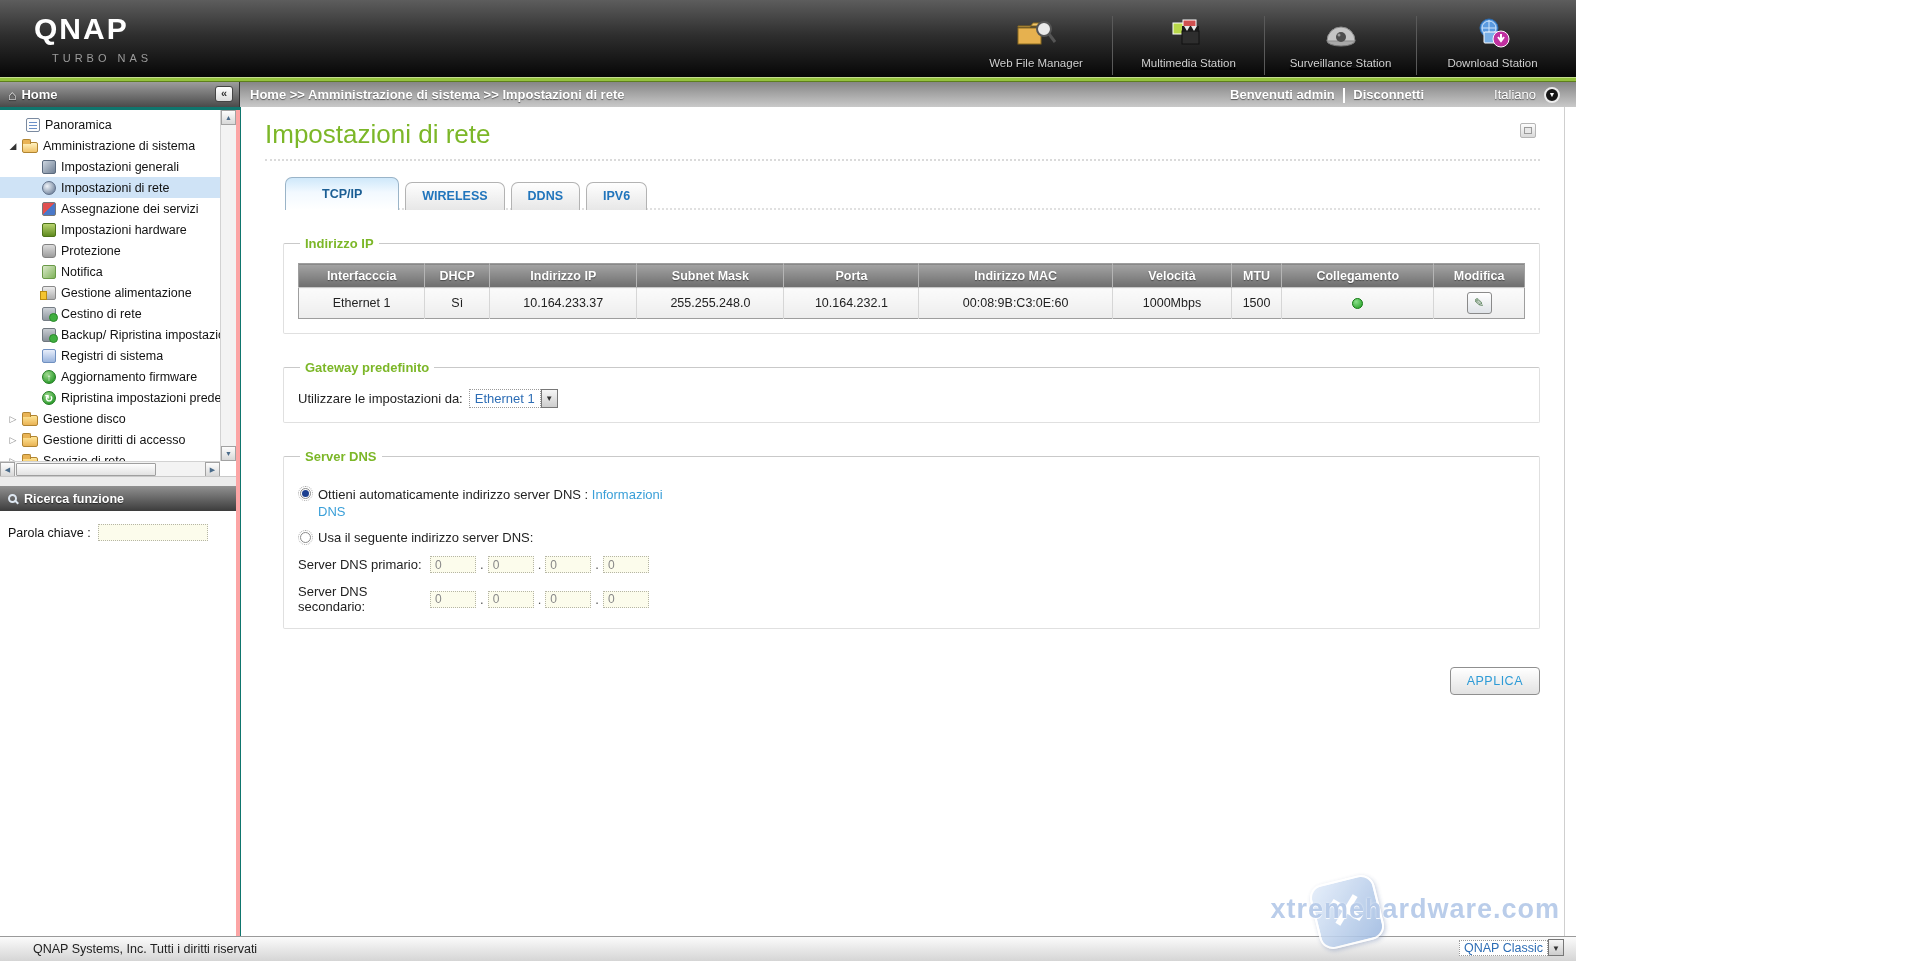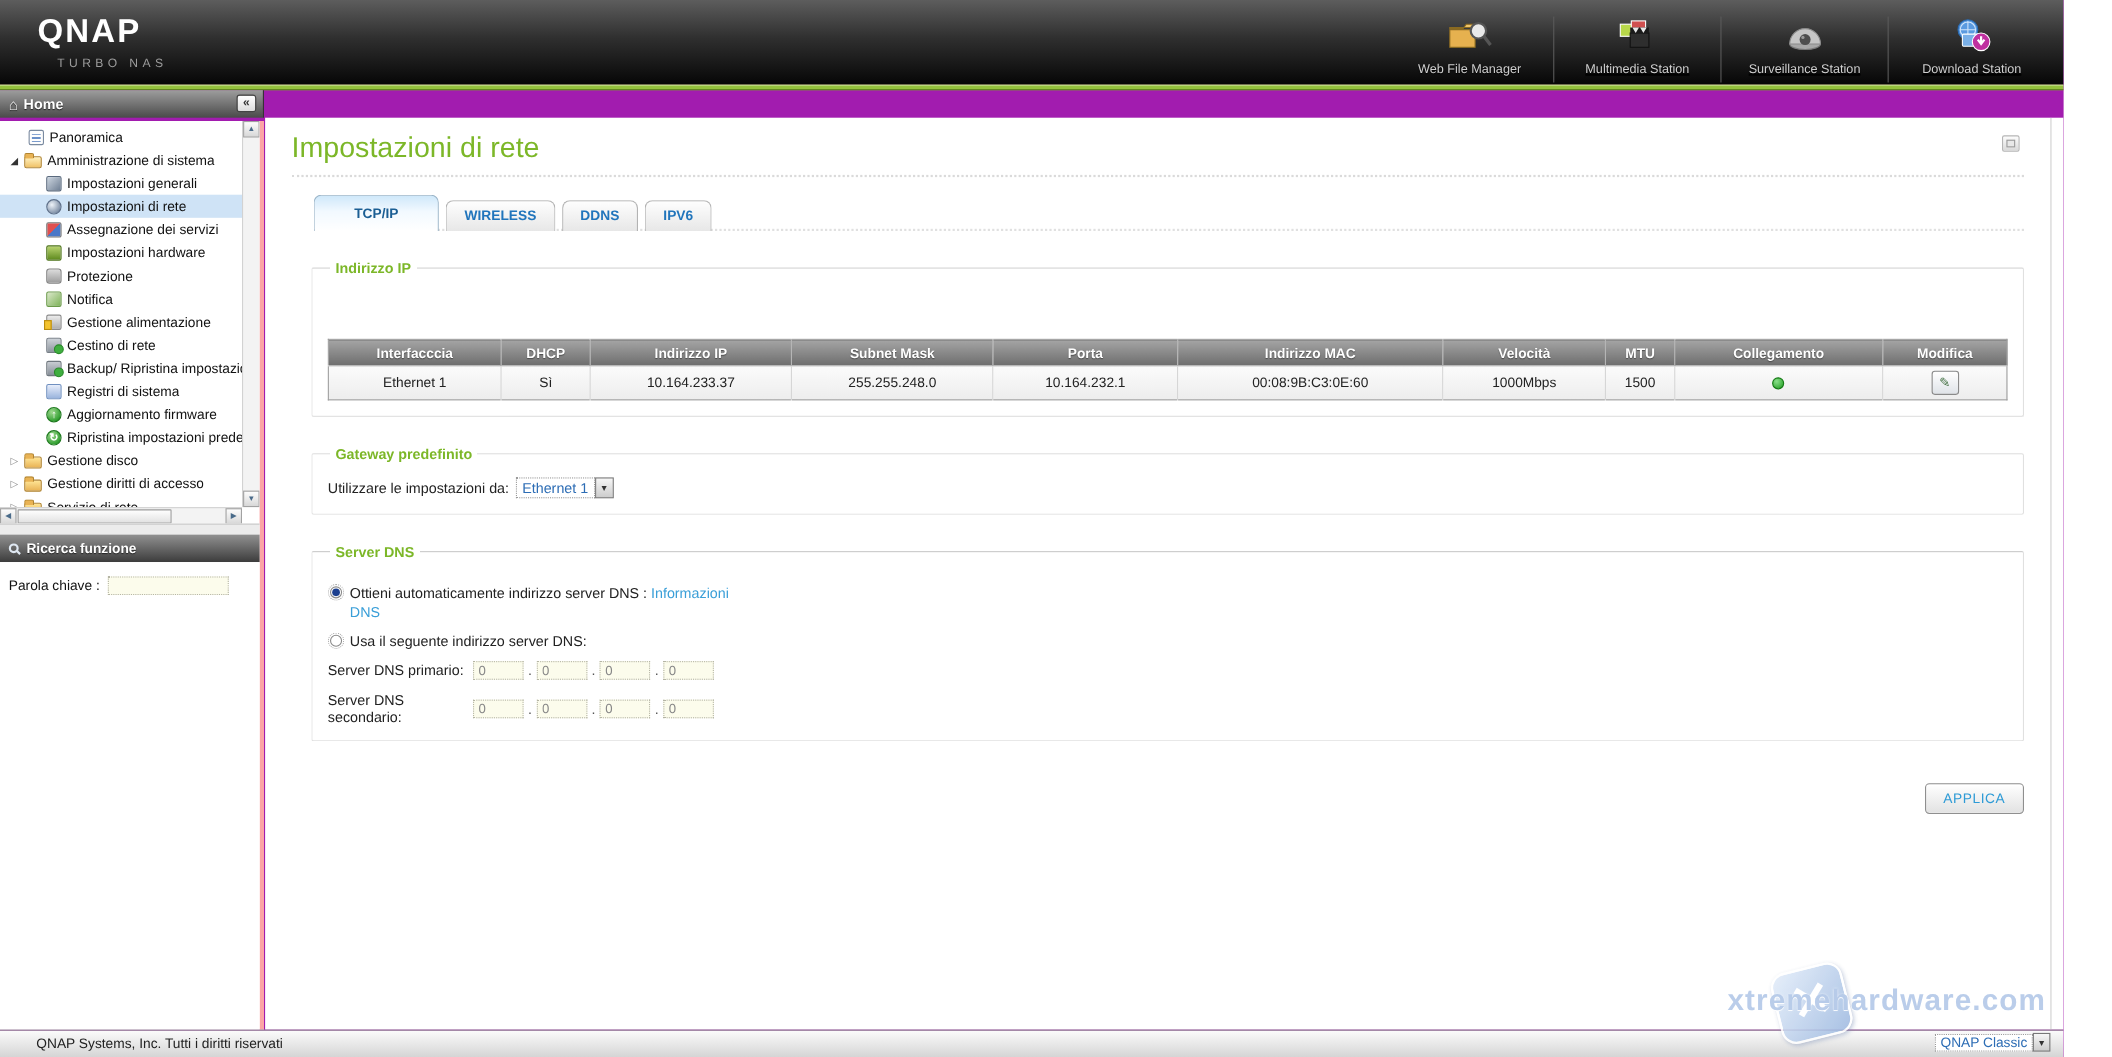--- a/index.html
+++ b/index.html
@@ -1,19 +1,19 @@
 <!DOCTYPE html>
 <html><head>
 <meta charset="utf-8">
 <style>
   * { box-sizing: border-box; margin: 0; padding: 0; }
   html,body { background:#fff; }
   #app {
-    position:relative; width:1876px; height:961px; overflow:hidden;
-    font-family:"Liberation Sans", sans-serif; background:#a21caf;
+    position:relative; width:1576px; height:961px; overflow:hidden;
+    font-family:"Liberation Sans", sans-serif; background:#0f766e;
   }
 
   
   .header {
     position:absolute; top:0; left:0; width:100%; height:77px;
     background:linear-gradient(180deg,#5d5d5d 0%,#2f2f2f 45%,#060606 100%);
   }
   .logo-block { position:absolute; left:34px; top:12px; }
   .logo-title { color:#fff; font-size:30px; font-weight:bold; letter-spacing:2px; }
   .logo-sub { color:#9c9c9c; font-size:11px; letter-spacing:4px; margin-top:6px; margin-left:18px; }
@@ -132,21 +132,21 @@
     background:linear-gradient(#fefefe,#e7e7e7); border:1px solid #b3b3b3; border-bottom:none; border-radius:7px 7px 0 0;
   }
   .tab.active {
     padding:9px 36px; color:#1b5e94;
     background:linear-gradient(#cfe8fa 0%,#f2f9ff 45%,#ffffff 100%); border-color:#9ab4c8;
   }
 
   fieldset.section { margin:26px 36px 0 42px; border:1px solid #e0e0e0; border-top:1px solid #c9c9c9; border-radius:2px; padding:12px 14px 14px; position:relative; }
   fieldset.section legend { color:#7cb728; font-weight:bold; font-size:13px; padding:0 5px; margin-left:2px; }
 
-  table.ip-table { width:100%; border-collapse:collapse; border:1px solid #9e9e9e;margin-top:45px; }
+  table.ip-table { width:100%; border-collapse:collapse; border:1px solid #9e9e9e; }
   table.ip-table th {
     height:24px; background:linear-gradient(#a4a4a4,#6d6d6d); color:#fff; font-size:12.5px; font-weight:bold;
     border-left:1px solid #b5b5b5; text-shadow:0 1px 1px #4a4a4a;
   }
   table.ip-table th:first-child { border-left:none; }
   table.ip-table td {
     height:31px; background:linear-gradient(#fbfbfb,#ededed); border-top:1px solid #c8c8c8; border-left:1px solid #d6d6d6;
     text-align:center; font-size:12.5px; color:#222;
   }
   table.ip-table td:first-child { border-left:none; }
@@ -263,20 +263,30 @@
         <span class="station-label">Download Station</span>
       </div>
     </div>
   </div>
   <div class="accent-line"></div>
 
   <div class="sidebar-titlebar">
     <span class="home-glyph">⌂</span>
     <span>Home</span>
     <span class="collapse-btn">«</span>
+  </div>
+  <div class="breadcrumb-bar">
+    <span class="breadcrumb">Home &gt;&gt; Amministrazione di sistema &gt;&gt; Impostazioni di rete</span>
+    <span class="bc-right">
+      <span class="welcome">Benvenuti admin</span>
+      <span class="bc-sep">|</span>
+      <span class="logout">Disconnetti</span>
+      <span class="lang-label">Italiano</span>
+      <span class="lang-btn">▼</span>
+    </span>
   </div>
 
   <div class="sidebar">
     <div class="tree-wrap">
       <ul class="tree">
         <li class="lvl-item">
           <span class="ti ic-overview"></span>
           <span class="tree-label">Panoramica</span>
         </li>
         <li class="lvl-root">

